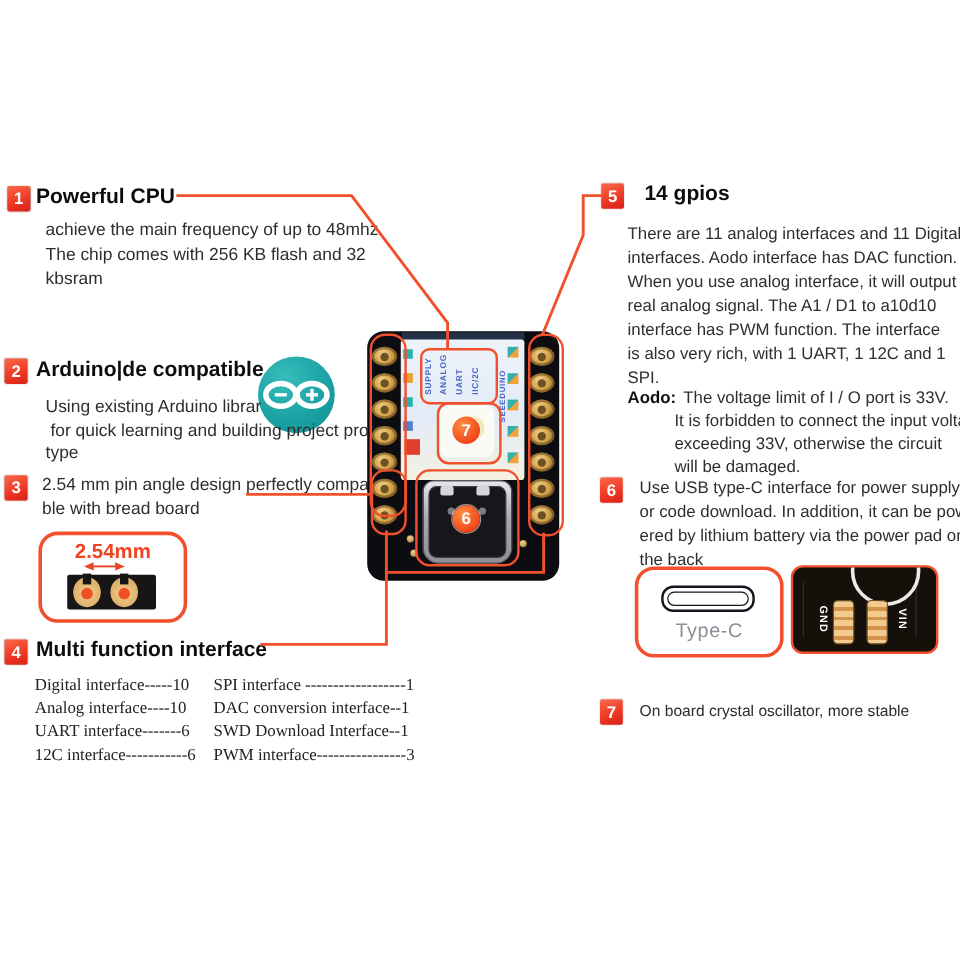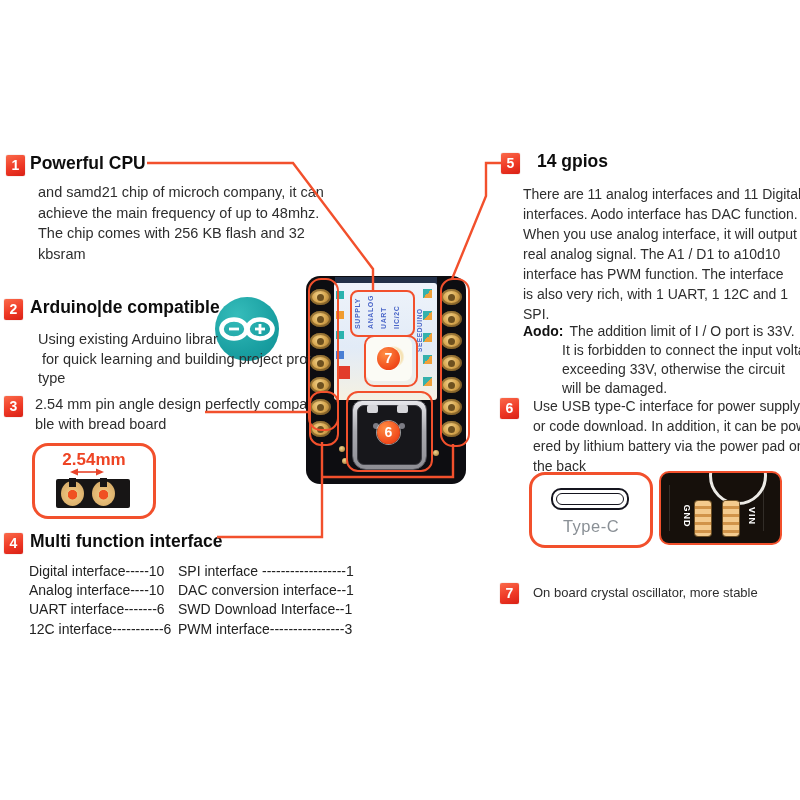--- a/index.html
+++ b/index.html
@@ -13,21 +13,21 @@
   .badge{
     position:absolute;width:19px;height:21px;border-radius:2px;
     background:linear-gradient(160deg,#fa6a4a 0%,#ef3a26 55%,#d92015 100%);
     color:#fff;font-weight:bold;font-size:14px;line-height:21px;text-align:center;
     box-shadow:0 0 1px rgba(140,20,10,.6);
   }
   .h-title{position:absolute;font-size:17.5px;font-weight:bold;color:#0d0d0d;white-space:pre;}
   .lines{position:absolute;font-size:14.5px;line-height:20.5px;color:#2e2e2e;}
   .lines div{white-space:pre;}
   .lines.right{font-size:14px;line-height:20px;}
-  .tablecol{position:absolute;font-size:14px;line-height:19.2px;color:#222;}
+  .tablecol{position:absolute;font-size:14px;line-height:19.2px;color:#222;font-family:Liberation Serif, serif;}
   .tablecol div{white-space:pre;}
   .note{position:absolute;font-size:14px;line-height:19px;color:#2e2e2e;}
   .note .note-label{font-weight:bold;color:#111;margin-right:6px;}
   .note .note-rest{padding-left:39px;}
   .note div{white-space:pre;}
   .single-line{position:absolute;font-size:13px;color:#2e2e2e;white-space:pre;}
 
   
   .callout{position:absolute;border:2.5px solid var(--accent);border-radius:12px;z-index:6;}
   #wires{position:absolute;left:0;top:0;z-index:5;pointer-events:none;}
@@ -101,21 +101,20 @@
   <path class="line" d="M322,477 H453 V444"></path>
 
   <path class="dim" d="M76,472 H98"></path>
   <polygon class="dimhead" points="70,472 78,468.5 78,475.5"></polygon>
   <polygon class="dimhead" points="104,472 96,468.5 96,475.5"></polygon>
 </svg>
 
 <div class="badge" style="left:6px;top:155px;">1</div>
 <div class="h-title" style="left:30px;top:153px;">Powerful CPU</div>
 <div class="lines" style="left:38px;top:182px;">
-    <div>and samd21 chip of microch company, it can</div>
     <div>achieve the main frequency of up to 48mhz.</div>
     <div>The chip comes with 256 KB flash and 32</div>
     <div>kbsram</div>
   </div>
 
 <div class="badge" style="left:4px;top:299px;">2</div>
 <div class="h-title" style="left:30px;top:297px;">Arduino|de compatible</div>
 <div class="arduino">
   <svg width="64" height="64" viewBox="0 0 64 64">
     <ellipse cx="19" cy="32" rx="12.5" ry="9.5" fill="none" stroke="#ffffff" stroke-width="4.6"></ellipse>
@@ -165,21 +164,21 @@
 <div class="lines right" style="left:523px;top:184px;">
     <div>There are 11 analog interfaces and 11 Digital</div>
     <div>interfaces. Aodo interface has DAC function.</div>
     <div>When you use analog interface, it will output</div>
     <div>real analog signal. The A1 / D1 to a10d10</div>
     <div>interface has PWM function. The interface</div>
     <div>is also very rich, with 1 UART, 1 12C and 1</div>
     <div>SPI.</div>
   </div>
 <div class="note" style="left:523px;top:322px;">
-  <div><span class="note-label">Aodo:</span><span>The addition limit of I / O port is 33V.</span></div>
+  <div><span class="note-label">Aodo:</span><span>The voltage limit of I / O port is 33V.</span></div>
   <div class="note-rest"><div>It is forbidden to connect the input voltage</div><div>exceeding 33V, otherwise the circuit</div><div>will be damaged.</div></div>
 </div>
 
 <div class="badge" style="left:500px;top:398px;">6</div>
 <div class="lines right" style="left:533px;top:396px;">
     <div>Use USB type-C interface for power supply</div>
     <div>or code download. In addition, it can be pow-</div>
     <div>ered by lithium battery via the power pad on</div>
     <div>the back</div>
   </div>

